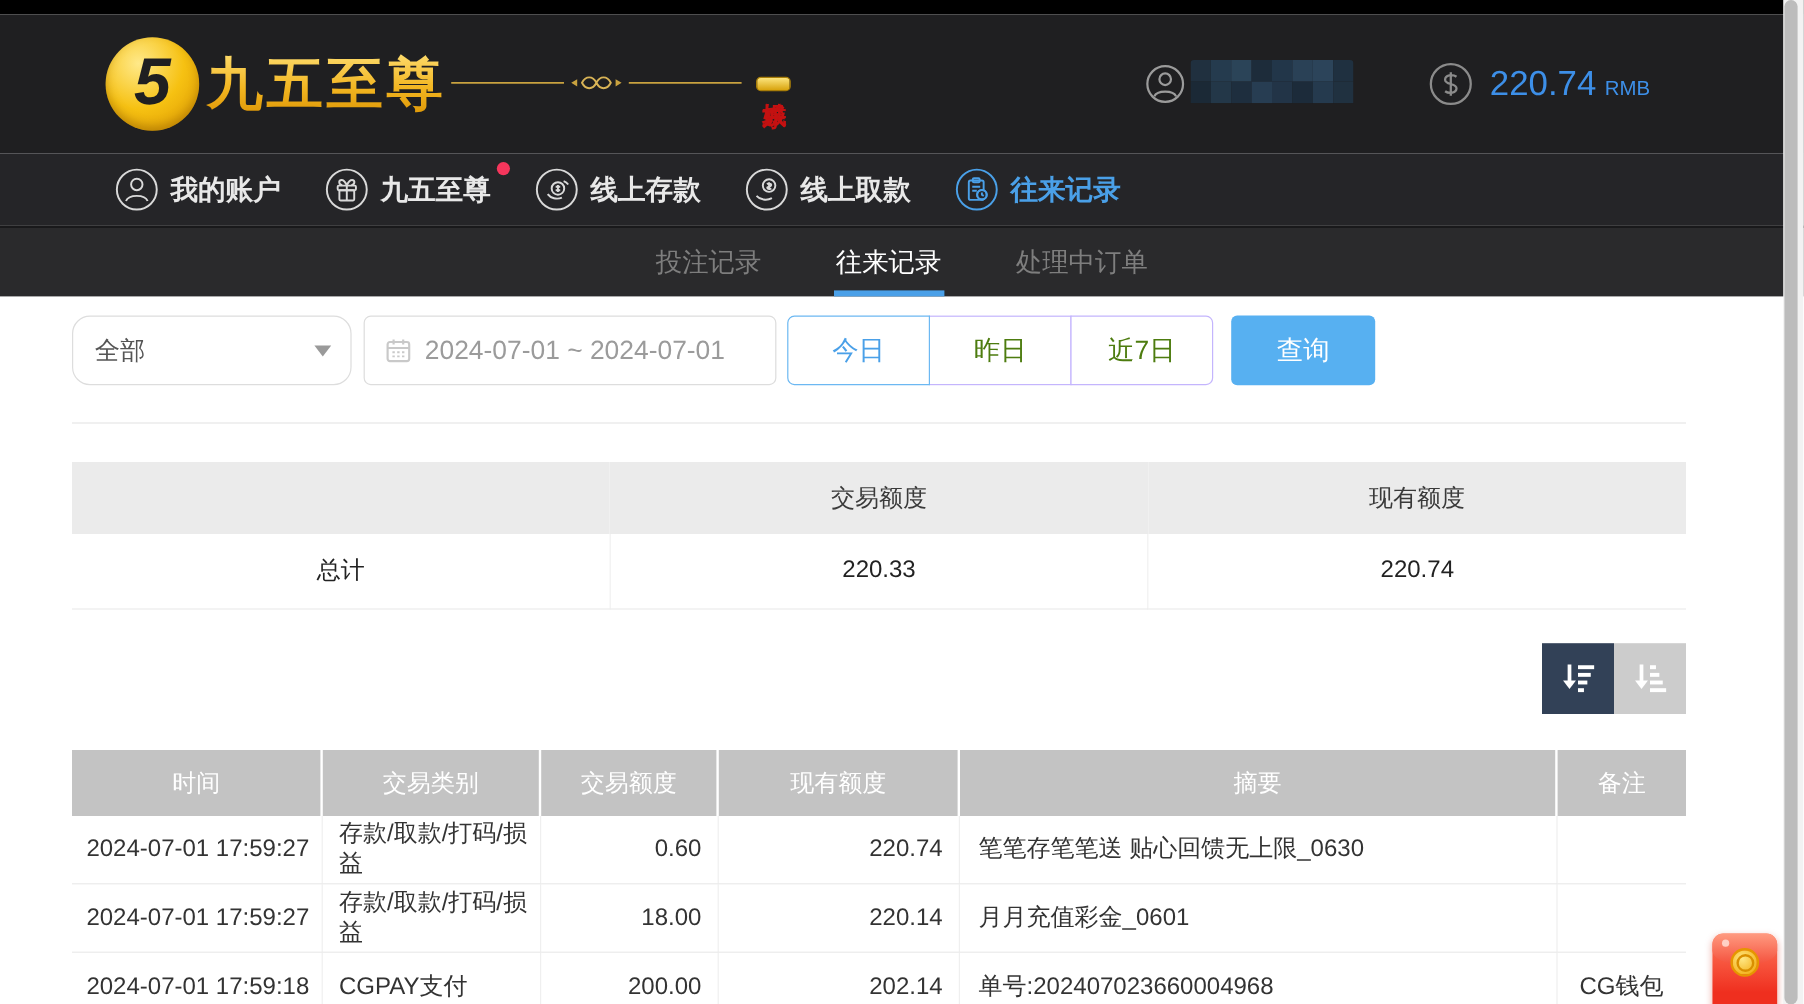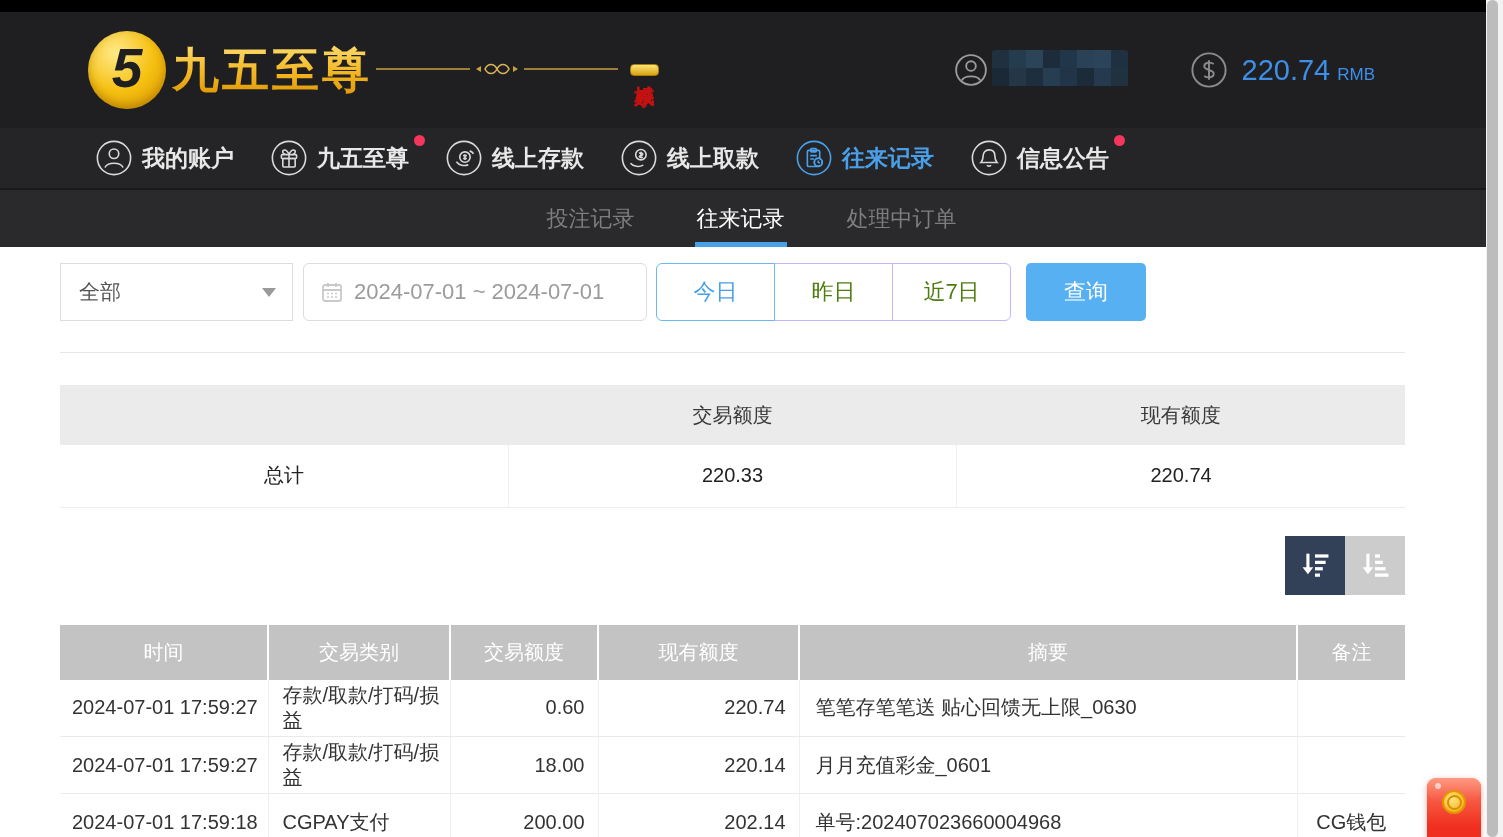--- a/index.html
+++ b/index.html
@@ -46,21 +46,21 @@
   
   .subtabs { height:59px; background:#2a2a2c; border-top:2px solid #19191b; display:flex; justify-content:center; gap:58px; }
   .subtab { font-size:22px; color:#7e7e7e; display:flex; align-items:center; position:relative; cursor:pointer; padding:0 2px; }
   .subtab.active { color:#ffffff; }
   .subtab.active::after { content:""; position:absolute; left:0; right:0; bottom:0; height:5px; background:#4aa0e8; }
 
   
   .content { width:1345px; margin-left:60px; }
 
   .filter-row { margin-top:16px; display:flex; align-items:center; height:58px; }
-  .type-select { width:233px; height:58px; border:1px solid #ddd; border-radius:0; display:flex; align-items:center;
+  .type-select { width:233px; height:58px; border:1px solid #ddd; border-radius:15px; display:flex; align-items:center;
     padding:0 16px 0 18px; font-size:21px; color:#555; cursor:pointer; position:relative; background:#fff; }
   .caret { margin-left:auto; width:0; height:0; border-left:7px solid transparent; border-right:7px solid transparent;
     border-top:9px solid #9a9a9a; }
   .date-input { margin-left:10px; width:344px; height:58px; border:1px solid #ddd; border-radius:6px; display:flex;
     align-items:center; padding:0 14px 0 16px; gap:10px; font-size:22px; color:#9b9b9b; cursor:pointer; background:#fff; }
   .quick-group { margin-left:9px; display:flex; }
   .seg { width:119px; height:58px; background:#fff; border:1px solid #c4b5fd; font-size:22px; color:#4d7c0f;
     display:flex; align-items:center; justify-content:center; cursor:pointer; margin-left:-1px; }
   .seg:first-child { border-radius:6px 0 0 6px; margin-left:0; }
   .seg:last-child { border-radius:0 6px 6px 0; }
@@ -226,29 +226,20 @@
         <rect x="13" y="12" width="13" height="17" rx="1.5"></rect>
         <rect x="16.5" y="10" width="6" height="3.6" rx="1"></rect>
         <path d="M16 17.5 h7 M16 21 h4"></path>
         <circle cx="24.5" cy="24.5" r="4.2" fill="#252528"></circle>
         <circle cx="24.5" cy="24.5" r="4.2"></circle>
         <path d="M24.5 22.5 v2 l1.6 1"></path>
       </svg>
       <span>往来记录</span>
     </div>
 
-    <div class="nav-item">
-      <svg width="38" height="38" viewBox="0 0 40 40" fill="none" stroke="currentColor" stroke-width="1.7">
-        <circle cx="20" cy="20" r="17.5"></circle>
-        <path d="M20 11.5 c4 0 6.2 2.8 6.2 6.5 c0 4.5 1.3 5.8 2.3 6.8 h-17 c1 -1 2.3 -2.3 2.3 -6.8 c0 -3.7 2.2 -6.5 6.2 -6.5 z"></path>
-        <path d="M18 27.5 c0.4 1.4 3.6 1.4 4 0"></path>
-      </svg>
-      <span>信息公告</span>
-      <span class="nav-dot"></span>
-    </div>
   </nav>
 
   <div class="subtabs">
     <div class="subtab">投注记录</div>
     <div class="subtab active">往来记录</div>
     <div class="subtab">处理中订单</div>
   </div>
 
   <main class="content">
 

